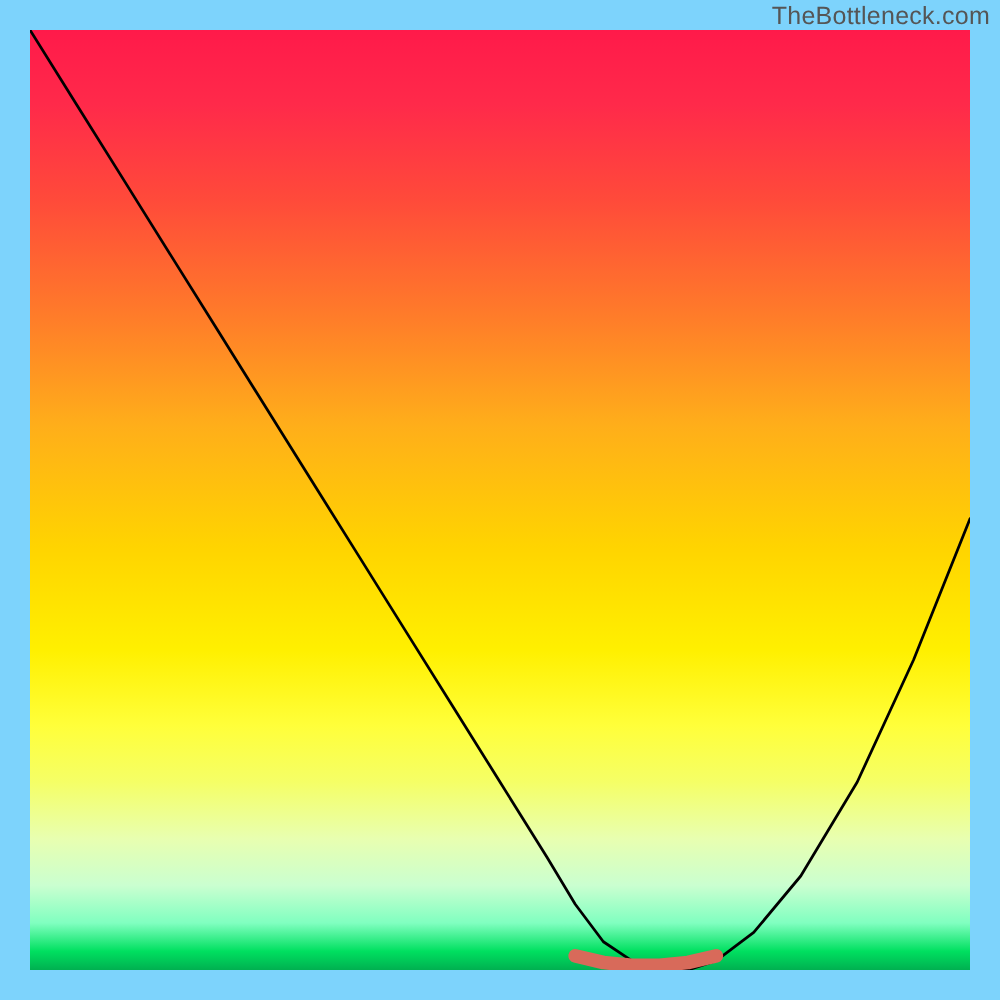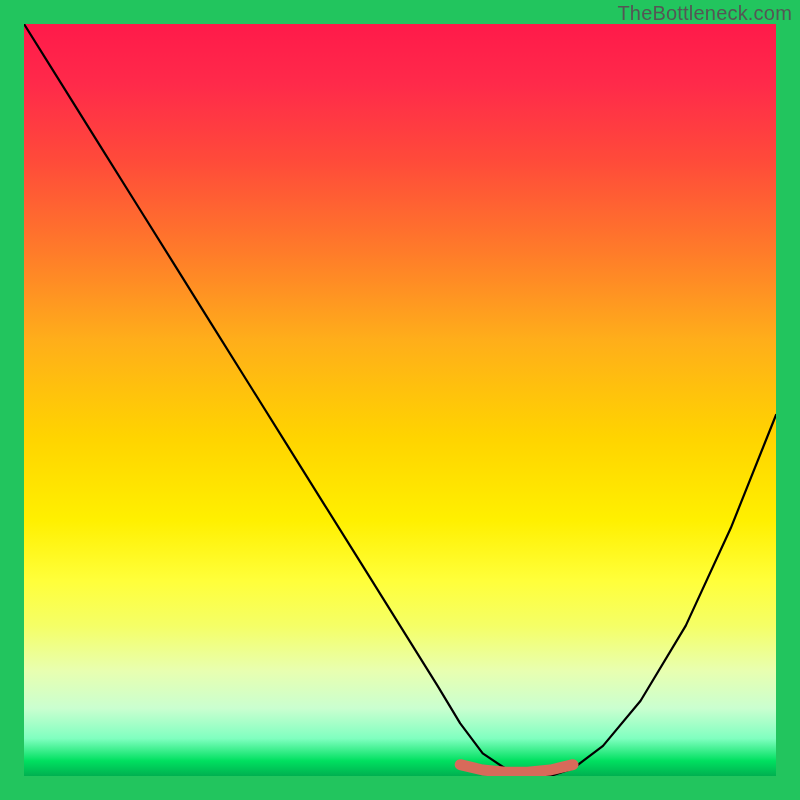--- a/index.html
+++ b/index.html
@@ -1,21 +1,21 @@
 <!DOCTYPE html>
 <html><head>
 <meta charset="utf-8">
 <style>
   * { margin: 0; padding: 0; box-sizing: border-box; }
   html, body { width: 800px; height: 800px; overflow: hidden; background: #000; }
   .chart-container {
     position: relative;
     width: 800px;
     height: 800px;
-    background: #22c55e;
+    background: #7dd3fc;
   }
   .plot-area {
     position: absolute;
     left: 24px;
     top: 24px;
     width: 752px;
     height: 752px;
     background: linear-gradient(to bottom,
       #ff1a4a 0%,
       #ff2a4a 8%,

